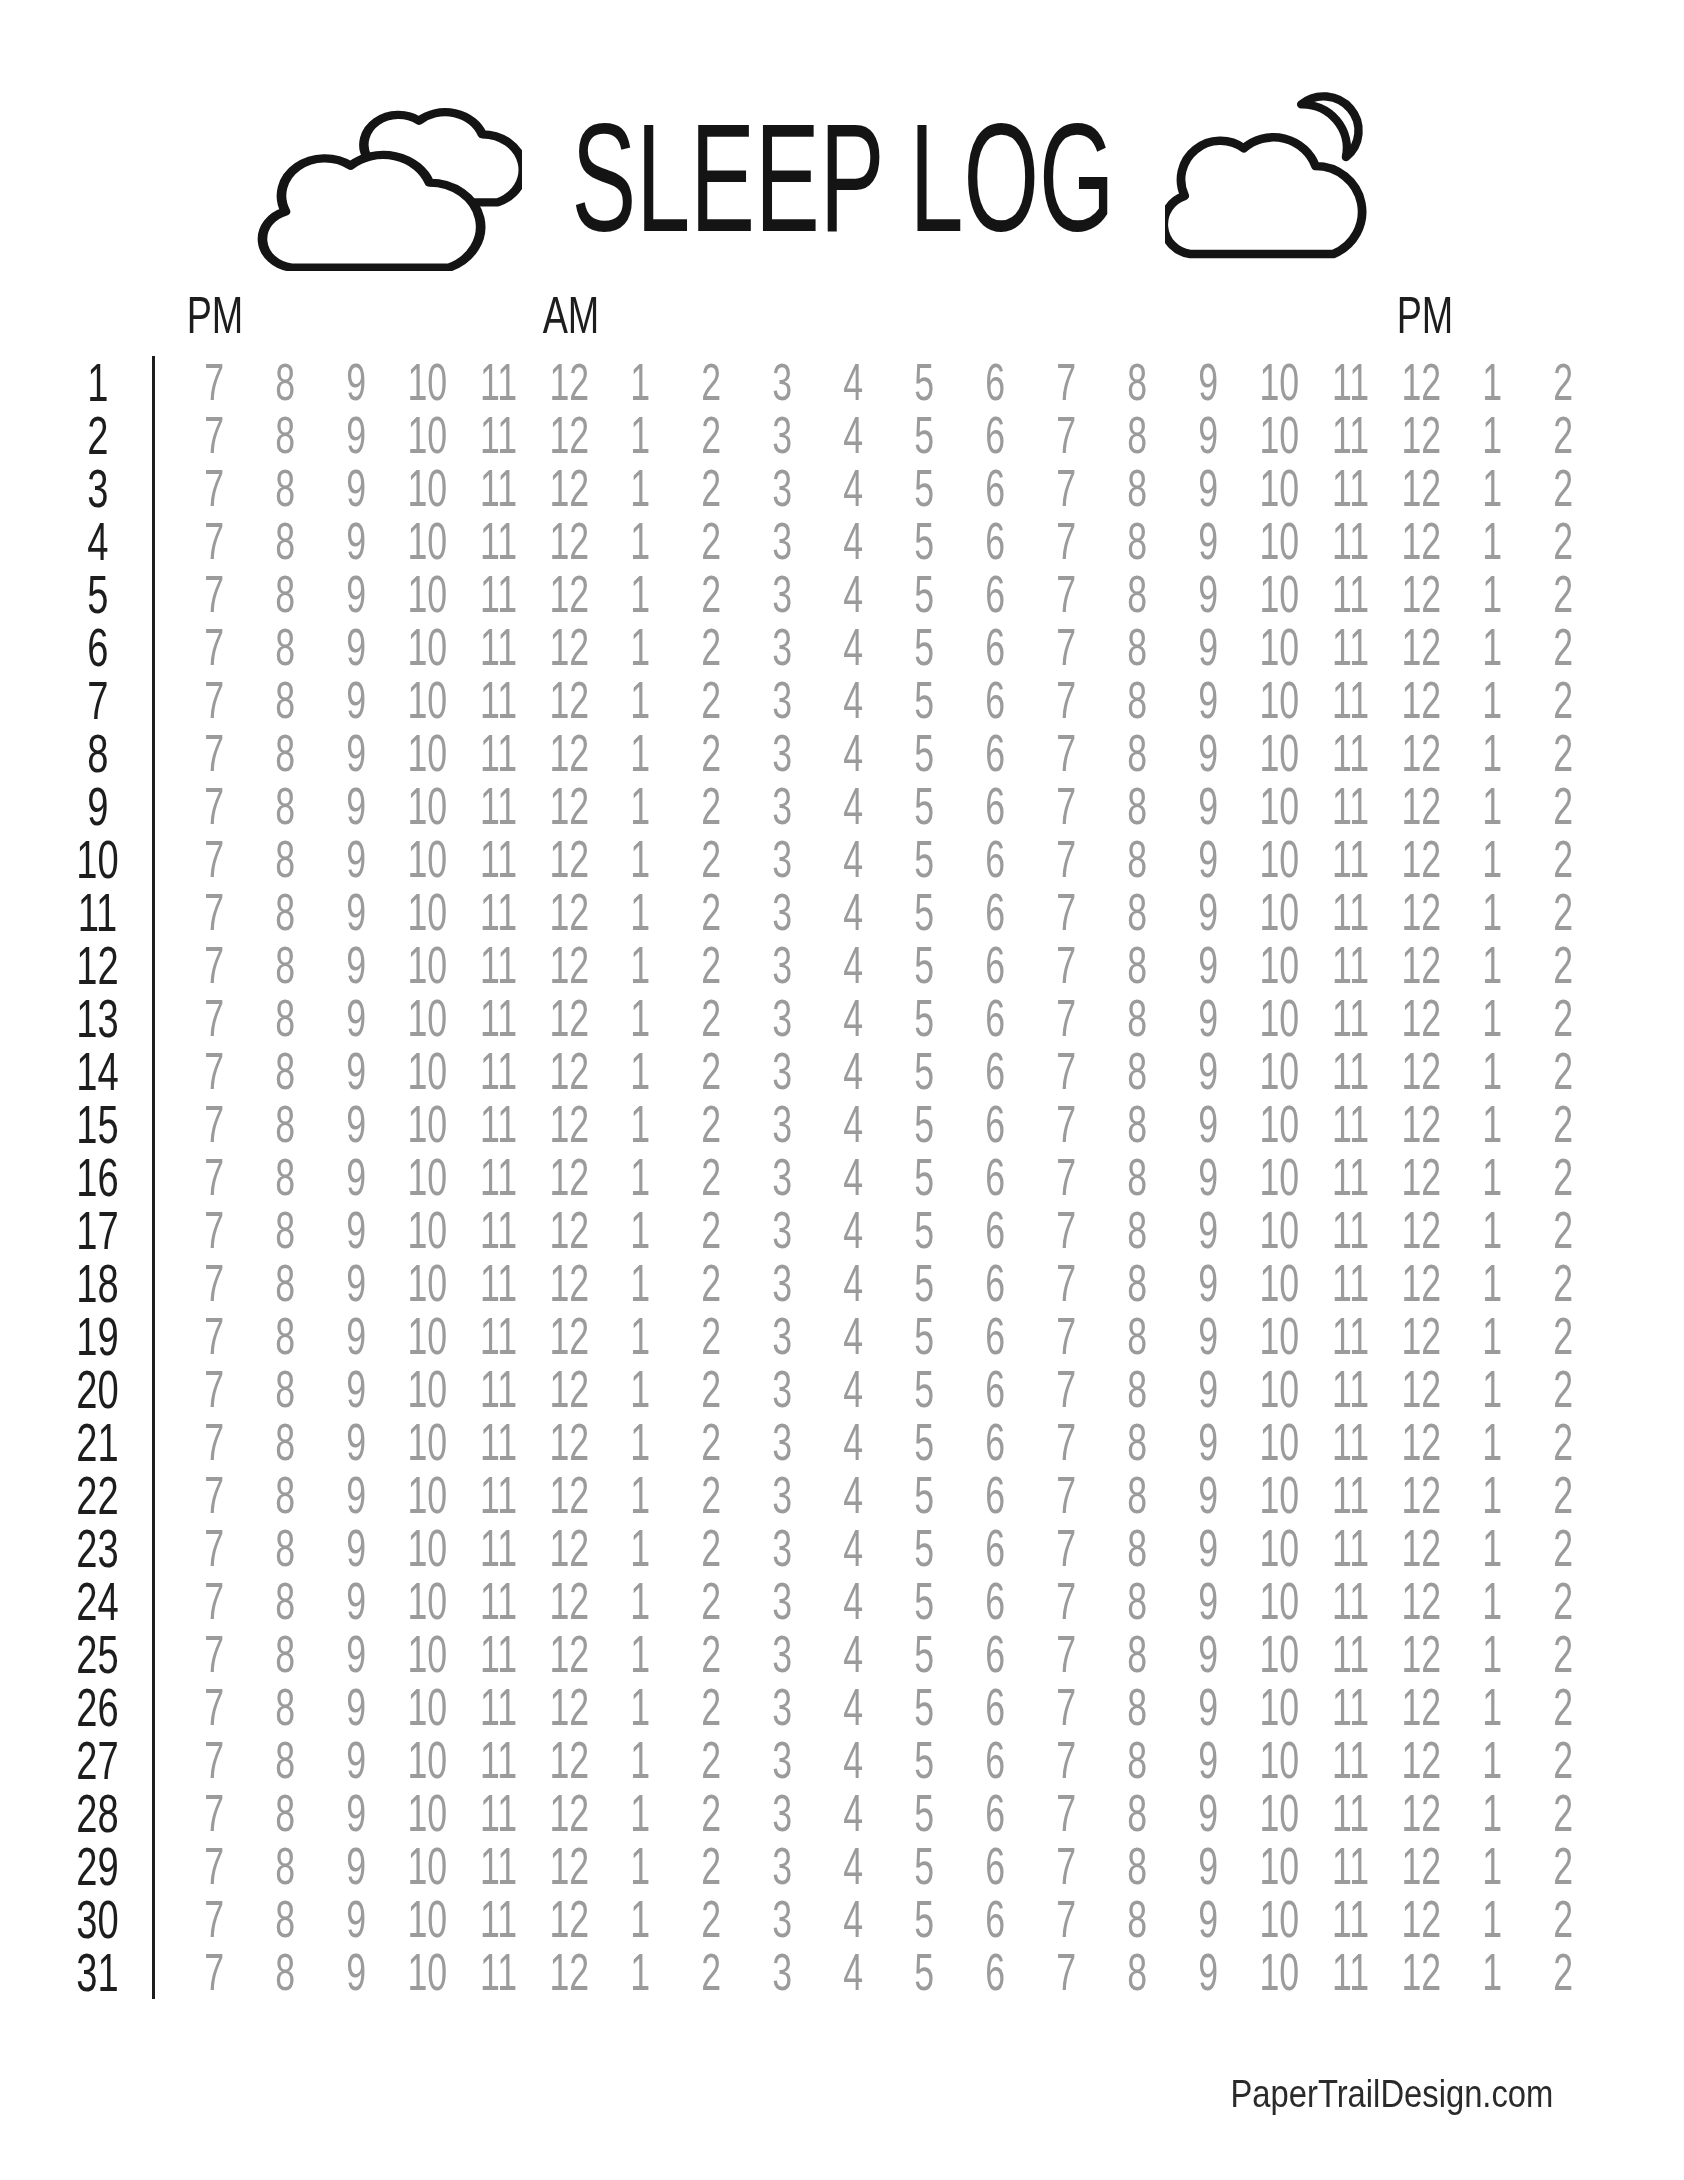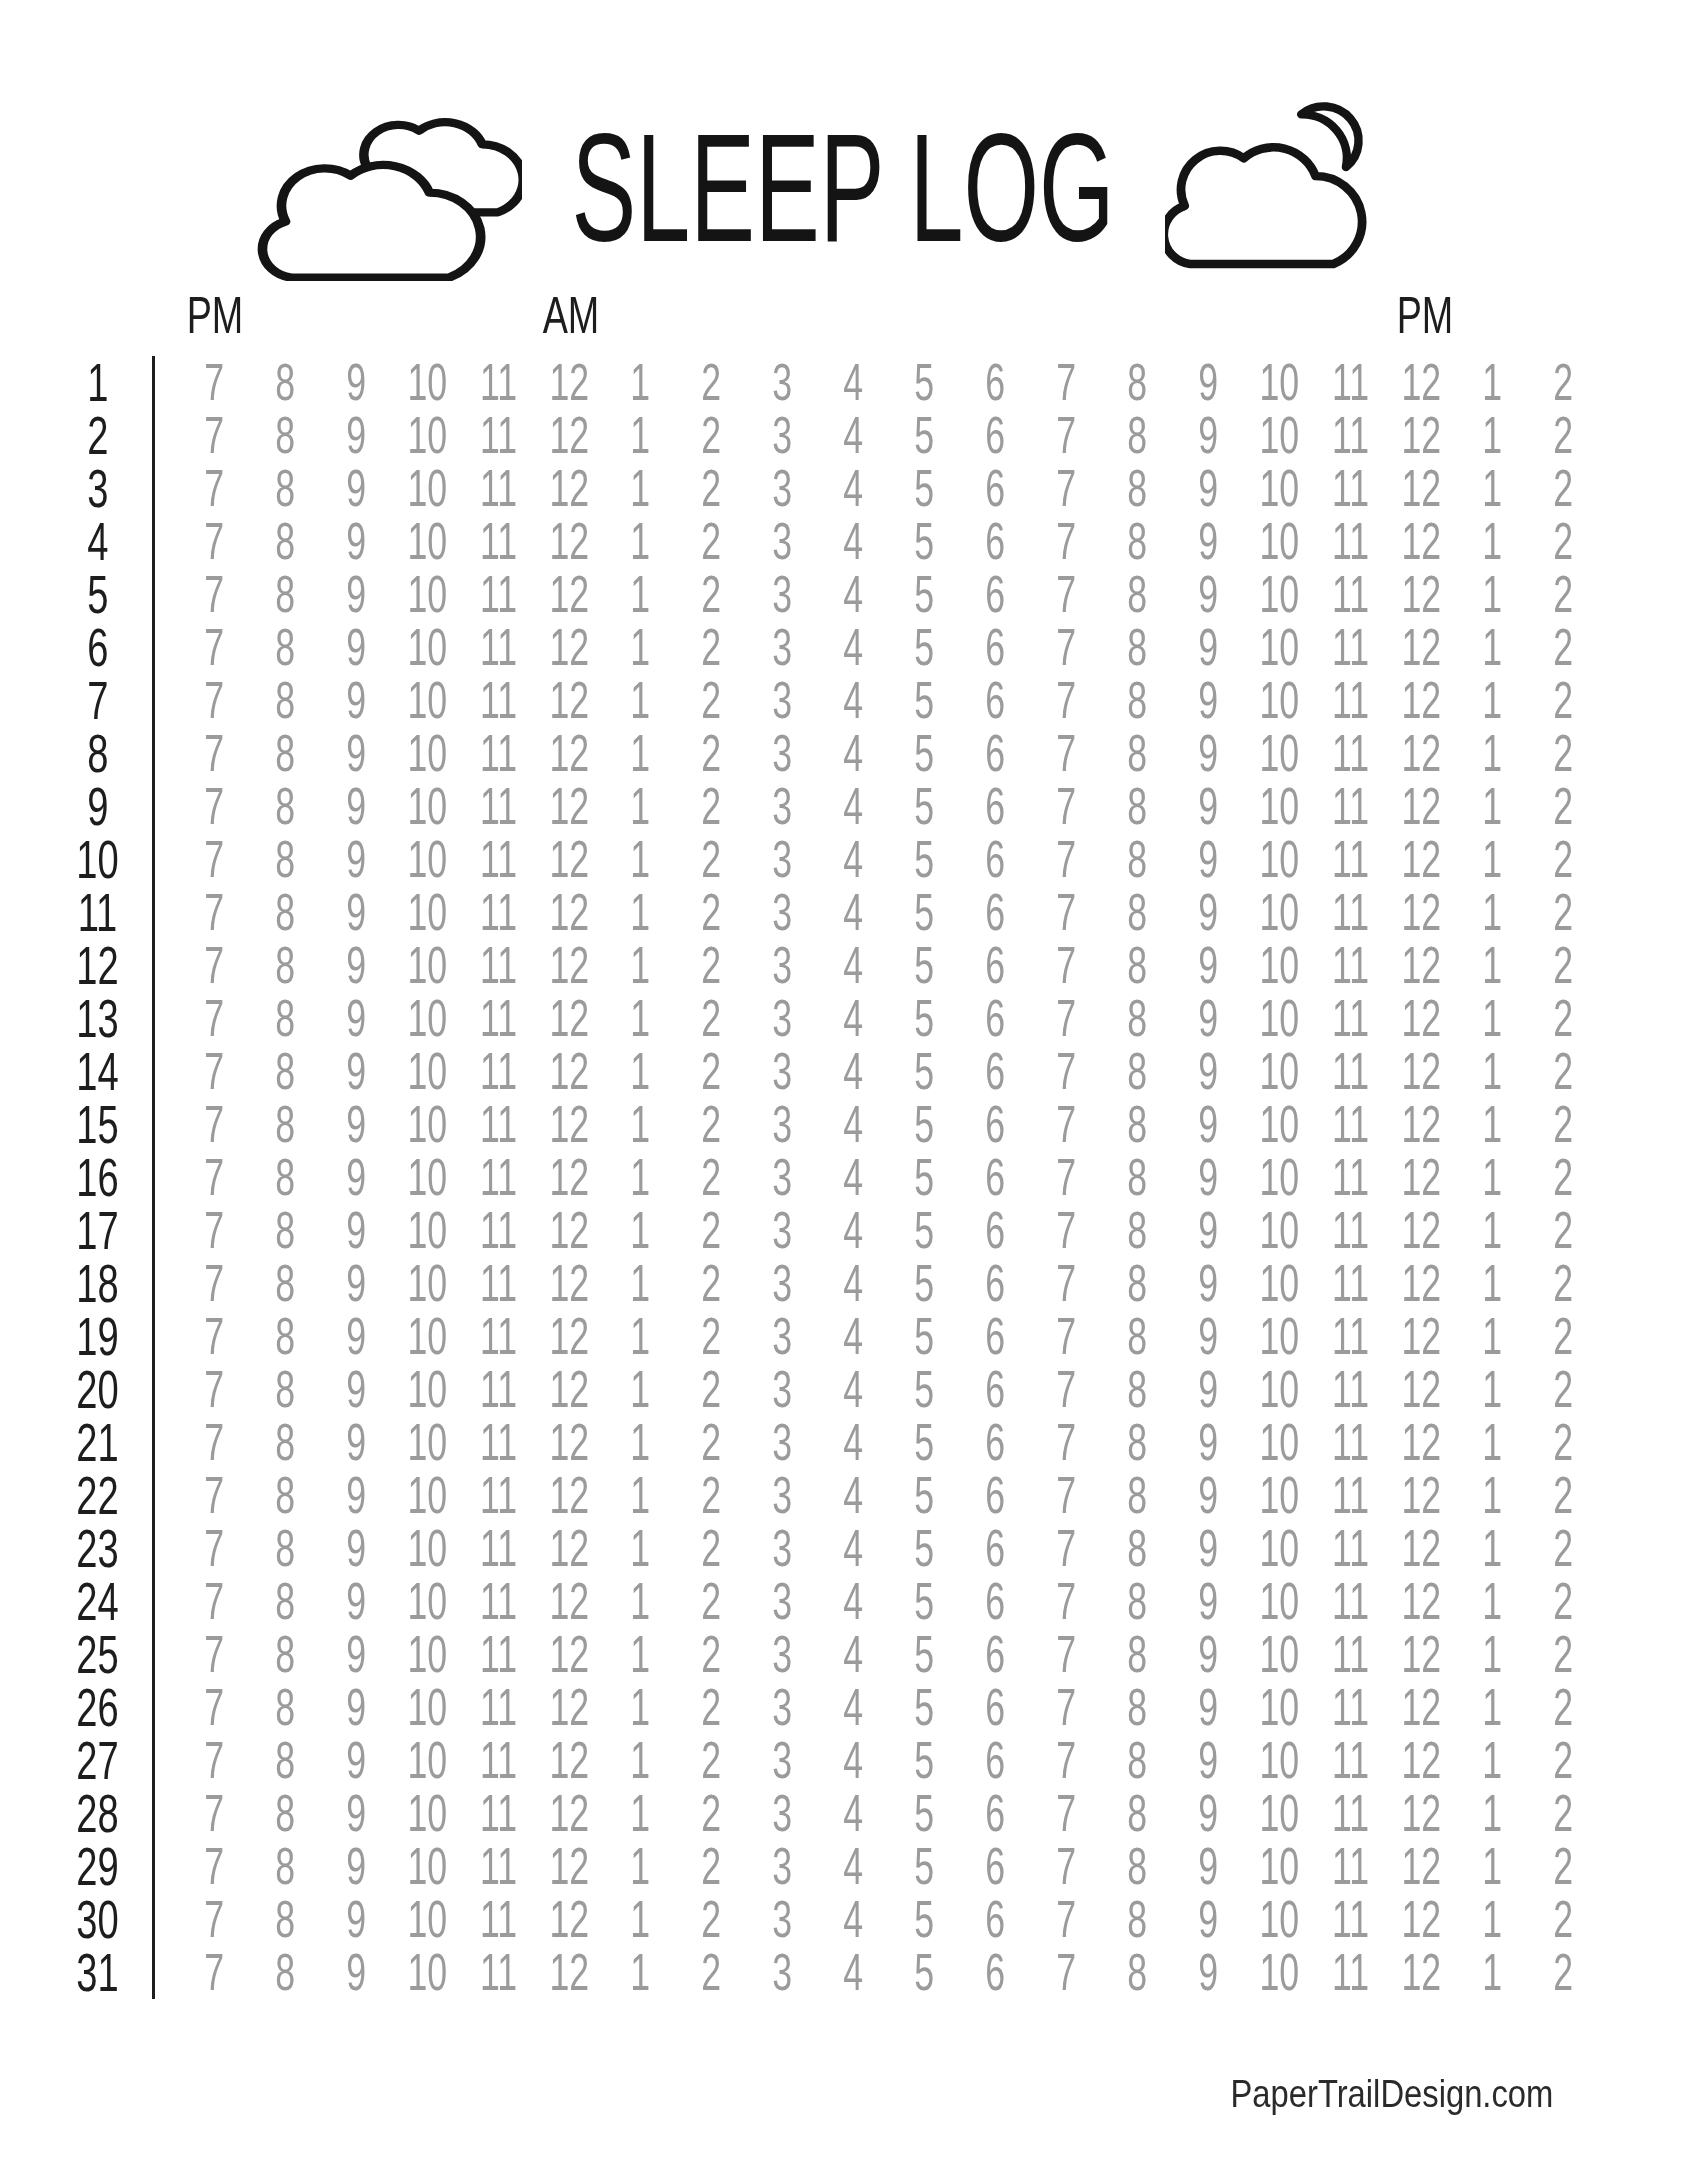--- a/index.html
+++ b/index.html
@@ -4,21 +4,21 @@
 <style>
   html,body{margin:0;padding:0;}
   body{
     width:1685px;height:2181px;
     background:var(--c-bg,#fff);
     font-family:"Liberation Sans", sans-serif;
     position:relative;overflow:hidden;
     -webkit-font-smoothing:antialiased;
   }
   
-  .title-band{position:absolute;left:0;top:10px;width:1685px;height:290px;}
+  .title-band{position:absolute;left:0;top:0;width:1685px;height:290px;}
   .cloud-left-svg{position:absolute;left:256px;top:101px;width:266px;height:170px;}
   .title-svg{position:absolute;left:545px;top:83px;width:596px;height:183px;}
   .title-svg text{
     font-family:"Liberation Sans", sans-serif;
     font-size:180px;font-weight:400;
     fill:var(--c-title,#141414);
   }
   .cloud-right-svg{position:absolute;left:1165px;top:85px;width:215px;height:176px;}
   
   .axis-row{position:absolute;left:0;top:288px;width:1441px;height:56px;}

